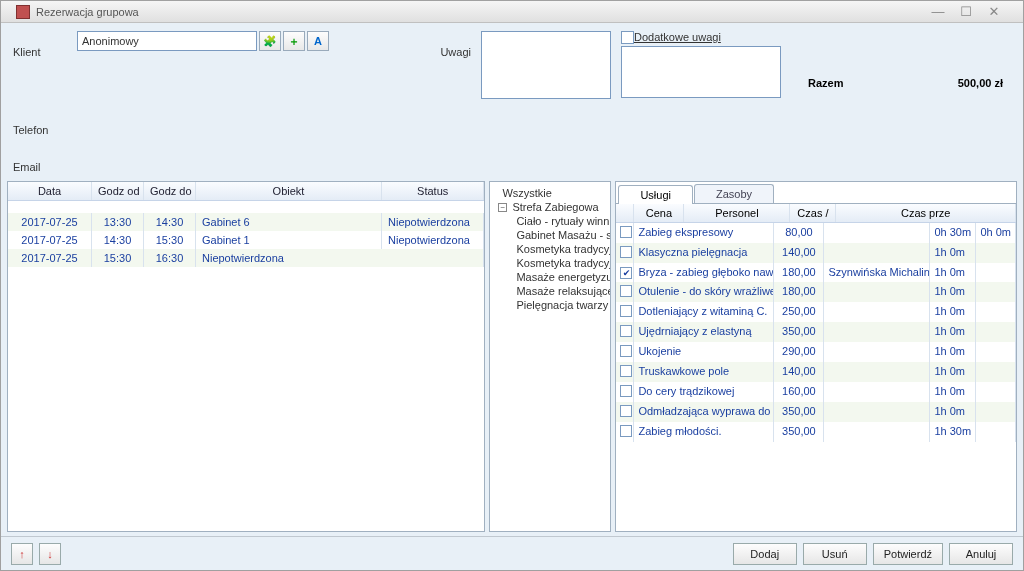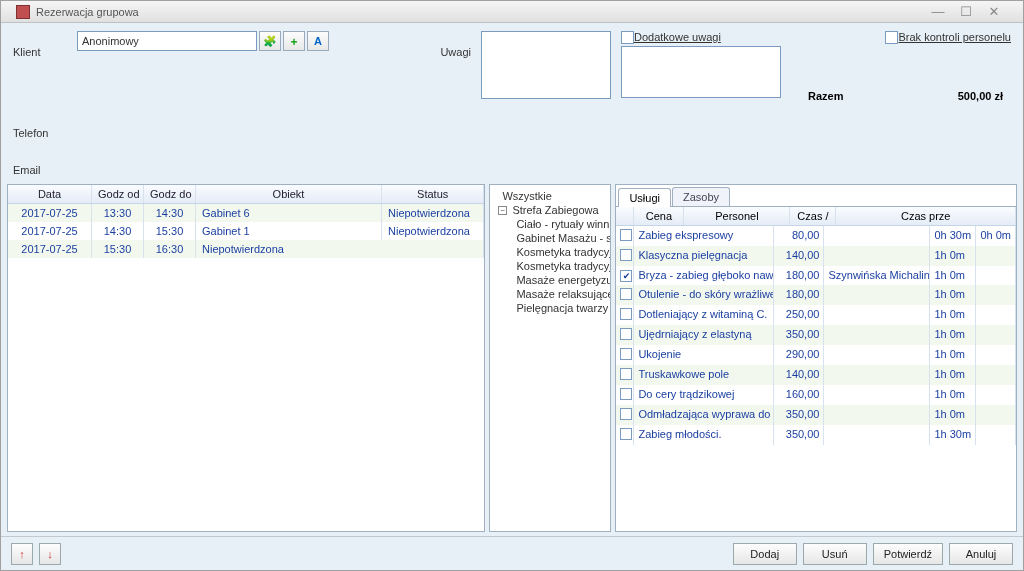--- a/index.html
+++ b/index.html
@@ -16,47 +16,47 @@
 .iconbtn { width: 22px; height: 20px; border: 1px solid #9ab; background: linear-gradient(#fdfdfd,#e8e8e8); display: flex; align-items: center; justify-content: center; font-size: 11px; cursor: default; }
 .right-header { display: grid; grid-template-columns: 60px 130px 160px 1fr; column-gap: 10px; align-items: start; }
 .textarea { border: 1px solid #7a9ac0; background: #fff; height: 68px; }
 .checkbox-row { display: flex; align-items: flex-start; color: #333; text-decoration: underline; }
 .checkbox { width: 13px; height: 13px; border: 1px solid #7a9ac0; background: #fff; }
 .razem-row { display: flex; justify-content: space-between; align-items: center; padding-right: 8px; margin-top: 46px; }
 .razem-row .lbl { font-weight: bold; margin-left: 17px; }
 .razem-row .val { font-weight: bold; }
 .body { flex: 1; display: flex; gap: 4px; padding: 4px 6px; min-height: 0; }
 .panel { background: #fff; border: 1px solid #a0b0c0; flex-direction: column; display: flex; min-height: 0; }
-.left { width: 490px; }
+.left { width: 490px; gap: 12px; }
 .mid { width: 122px; }
 .right { flex: 1; }
 .grid-head { display: flex; background: linear-gradient(#fafcff,#e4ecf6); border-bottom: 1px solid #c6d4e8; }
 .grid-head .col, .grid-row .col { padding: 3px 6px; border-right: 1px solid #d8e2ee; overflow: hidden; white-space: nowrap; text-align: left; }
 .grid-head .col { color: #223; text-align: center; }
 .left .c1 { width: 84px; } .left .c2 { width: 52px; } .left .c3 { width: 52px; } .left .c4 { width: 186px; } .left .c5 { flex: 1; }
 .grid-row { display: flex; color: #1a3fa0; }
 .grid-row:nth-child(odd) { background: #f3f8ef; }
 .grid-row:nth-child(even) { background: #fff; }
 .grid-row .c1, .grid-row .c2, .grid-row .c3 { text-align: center; }
 .tree { padding: 4px 2px; color: #333; overflow: hidden; white-space: nowrap; }
 .tree-item { padding: 1px 0 1px 4px; display: flex; align-items: center; gap: 2px; }
 .tree .child { padding-left: 24px; text-align: right; }
 .tree .root { padding-left: 10px; }
 .tree .expander { width: 9px; height: 9px; border: 1px solid #888; font-size: 8px; line-height: 7px; text-align: center; margin-right: 3px; color: #555; }
 .tabs { display: flex; border-bottom: 1px solid #a0b0c0; padding: 2px 2px 0 2px; gap: 1px; background: #fff; }
-.tab { padding: 3px 10px; border: 1px solid #a0b0c0; border-bottom: none; background: #f0f4fa; color: #445; border-radius: 3px 3px 0 0; }
+.tab { padding: 3px 21px; border: 1px solid #a0b0c0; border-bottom: none; background: #f0f4fa; color: #445; border-radius: 3px 3px 0 0; }
 .tab.active { background: #fff; color: #000; position: relative; top: 1px; }
 .services-head { display: flex; background: linear-gradient(#fafcff,#e4ecf6); border-bottom: 1px solid #c6d4e8; }
 .services-head .col, .srow .col { padding: 3px 4px; border-right: 1px solid #d8e2ee; overflow: hidden; white-space: nowrap; }
 .services-head .col { text-align: center; }
 .sc0 { width: 18px; text-align:center; } .sc1 { width: 140px; } .sc2 { width: 50px; text-align: right; } .sc3 { width: 106px; } .sc4 { width: 46px; } .sc5 { flex:1; }
 .srow { display: flex; color: #1a3fa0; }
 .srow:nth-child(odd) { background: #fff; }
 .srow:nth-child(even) { background: #f3f8ef; }
-.srow .sc2 { text-align: right; }
+.srow .sc2 { text-align: center; }
 .chk { width: 12px; height: 12px; border: 1px solid #7a9ac0; background: #fff; display: inline-flex; align-items: center; justify-content: center; font-size: 9px; color: #1a3fa0; margin: 0 auto; }
 .footer { height: 34px; display: flex; align-items: center; padding: 0 10px; gap: 6px; border-top: 1px solid #c0c8d0; }
 .footer .spacer { flex: 1; }
 .btn { min-width: 64px; height: 22px; border: 1px solid #9aa; background: linear-gradient(#fdfdfd,#e6e6e6); padding: 0 10px; display: flex; align-items: center; justify-content: center; color: #222; }
 .arrowbtn { width: 22px; height: 22px; border: 1px solid #9aa; background: linear-gradient(#fdfdfd,#e6e6e6); display: flex; align-items: center; justify-content: center; font-weight: bold; }
 .arrowbtn.up { color: #c33; }
 .arrowbtn.down { color: #c33; }
 .rows-area { flex: 1; overflow: hidden; }
 </style>
 </head>
@@ -84,24 +84,20 @@
       <label style="text-align:right;">Uwagi</label>
       <div class="textarea"></div>
       <div>
         <div class="checkbox-row">
           <div class="checkbox"></div>
           <span>Dodatkowe uwagi</span>
         </div>
         <div class="textarea" style="height:52px;margin-top:2px;"></div>
       </div>
       <div>
-        <div class="checkbox-row" style="justify-content:flex-end;">
-          <div class="checkbox"></div>
-          <span>Brak kontroli personelu</span>
-        </div>
         <div class="razem-row">
           <span class="lbl">Razem</span>
           <span class="val">500,00 zł</span>
         </div>
       </div>
     </div>
     <label>Telefon</label>
     <div></div>
       <div></div>
     <label>Email</label>

